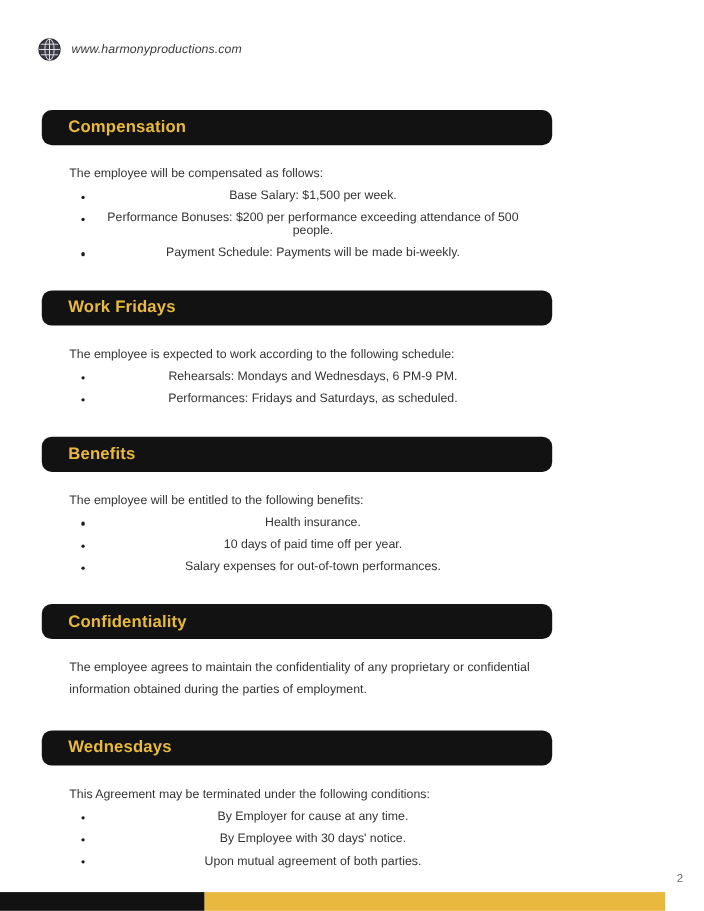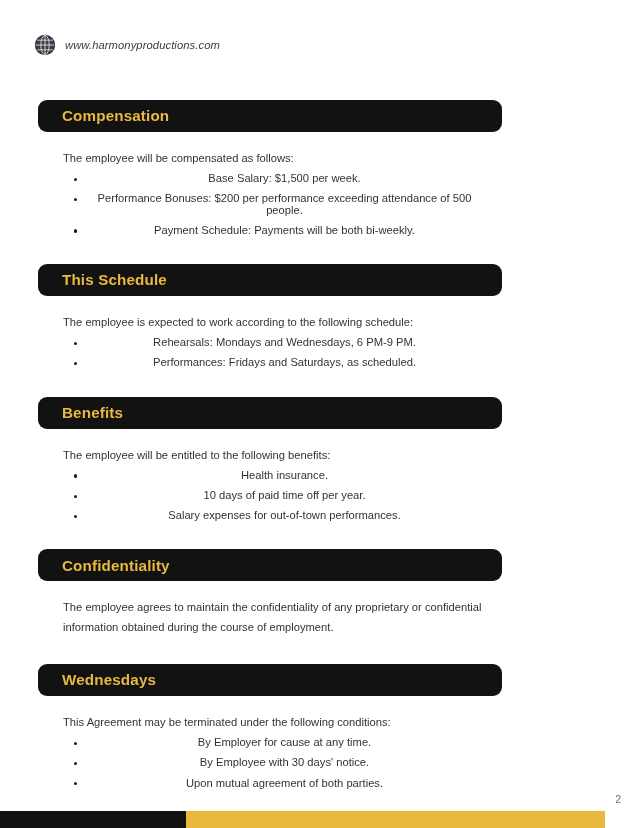--- a/index.html
+++ b/index.html
@@ -163,30 +163,30 @@
 
   <div class="section">
     <div class="section-bar">
       <span class="section-title">Compensation</span>
     </div>
     <div class="section-body">
       <p class="intro">The employee will be compensated as follows:</p>
       <ul class="bullets">
         <li>Base Salary: $1,500 per week.</li>
         <li>Performance Bonuses: $200 per performance exceeding attendance of 500 people.</li>
-        <li>Payment Schedule: Payments will be both bi-weekly.</li>
+        <li>Payment Schedule: Payments will be made bi-weekly.</li>
       </ul>
     </div>
   </div>
 
   <div class="sect-gap"></div>
 
   <div class="section">
     <div class="section-bar">
-      <span class="section-title">This Schedule</span>
+      <span class="section-title">Work Fridays</span>
     </div>
     <div class="section-body">
       <p class="intro">The employee is expected to work according to the following schedule:</p>
       <ul class="bullets">
         <li>Rehearsals: Mondays and Wednesdays, 6 PM-9 PM.</li>
         <li>Performances: Fridays and Saturdays, as scheduled.</li>
       </ul>
     </div>
   </div>
 
@@ -206,21 +206,21 @@
     </div>
   </div>
 
   <div class="sect-gap"></div>
 
   <div class="section">
     <div class="section-bar">
       <span class="section-title">Confidentiality</span>
     </div>
     <div class="section-body">
-      <p class="para">The employee agrees to maintain the confidentiality of any proprietary or confidential information obtained during the course of employment.</p>
+      <p class="para">The employee agrees to maintain the confidentiality of any proprietary or confidential information obtained during the parties of employment.</p>
     </div>
   </div>
 
   <div class="sect-gap-tight"></div>
 
   <div class="section">
     <div class="section-bar">
       <span class="section-title">Wednesdays</span>
     </div>
     <div class="section-body">

